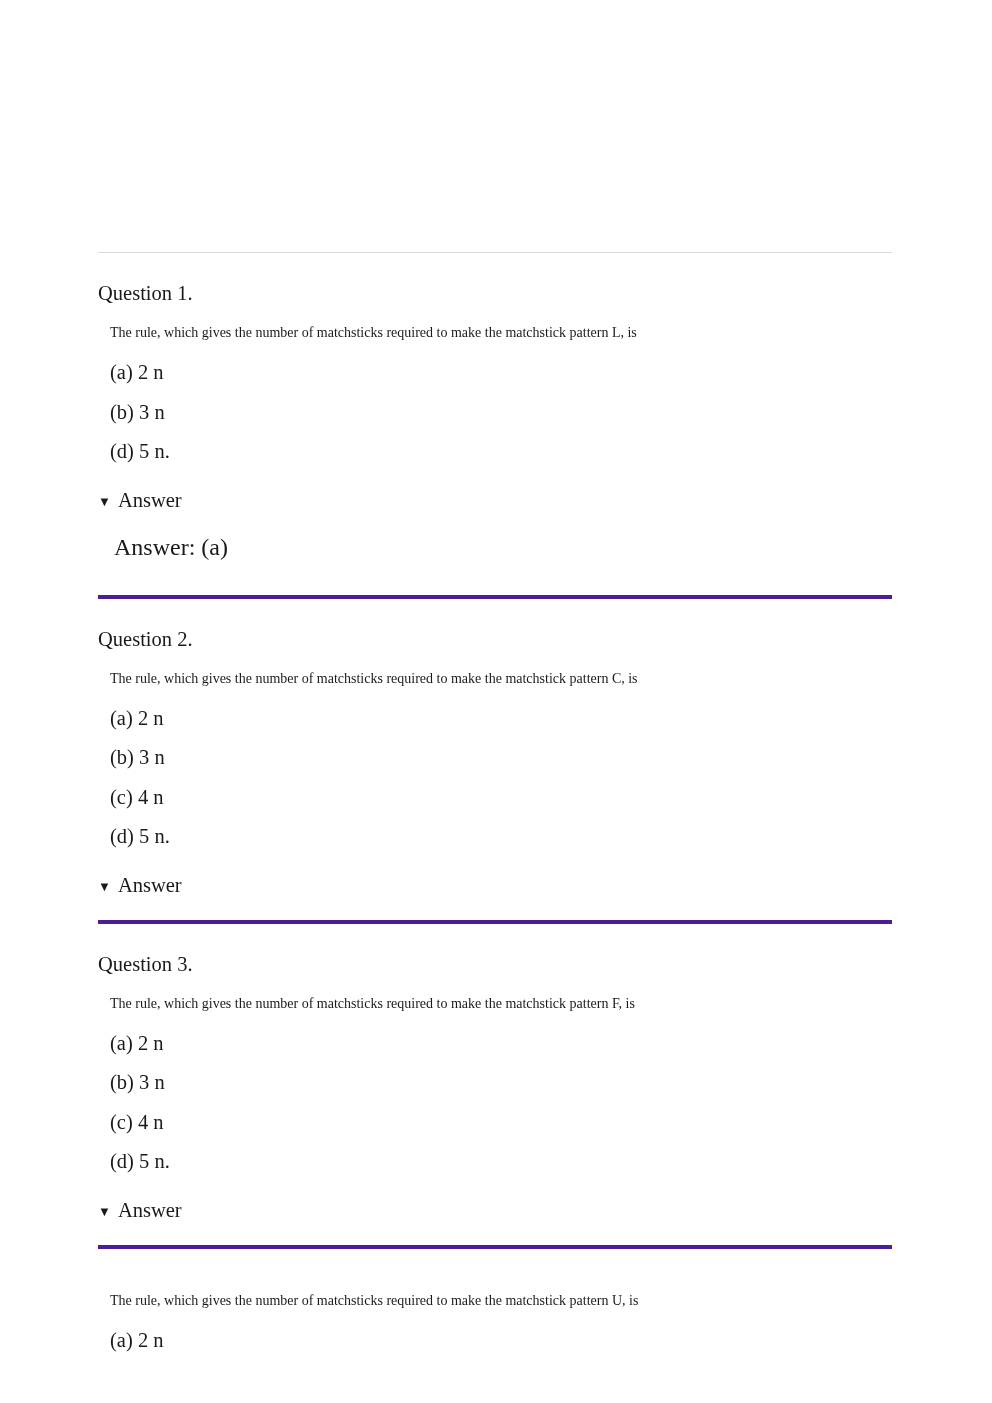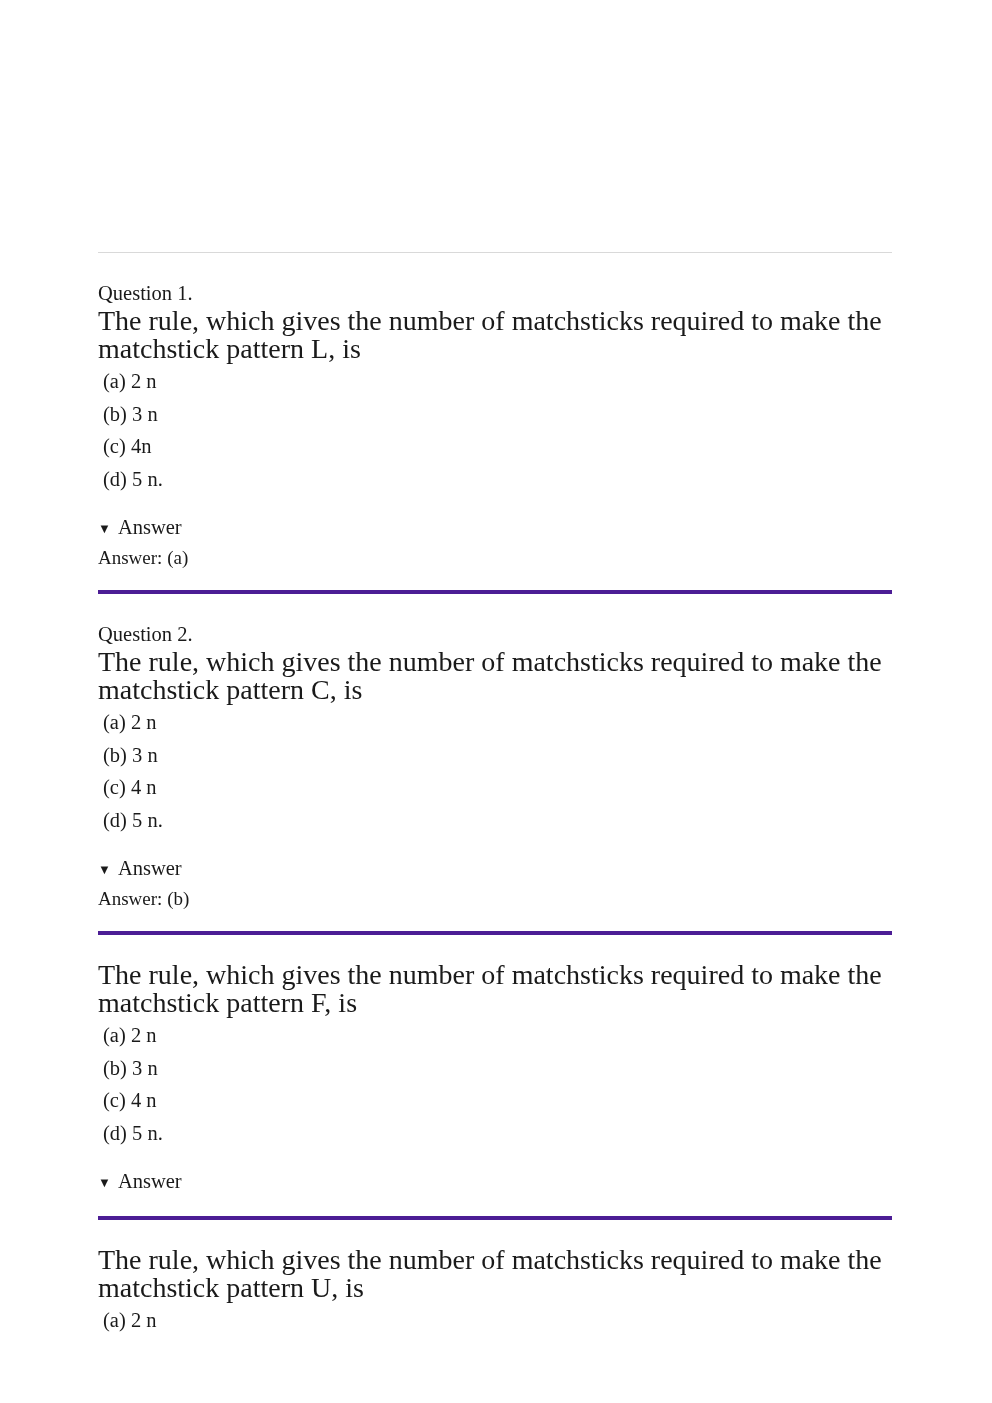--- a/index.html
+++ b/index.html
@@ -31,88 +31,87 @@
   }
   .qblock:first-child {
     border-top: 1px solid #d9d9d9;
   }
   .q-number {
     font-size: 20.5px;
     line-height: 28px;
     margin: 0 0 0 0;
   }
   .q-text {
-    font-size: 28px;
+    font-size: 14px;
     line-height: 28px;
-    margin: 0;
+    margin: 12px;
     max-width: 800px;
   }
   .option {
     font-size: 20.5px;
     line-height: 27.5px;
-    margin: 5px;
+    margin: 12px;
   }
   .answer-toggle {
     font-size: 20.5px;
     line-height: 28px;
     margin-top: 20px;
     margin-bottom: 0;
     display: flex;
     align-items: baseline;
     gap: 7px;
     cursor: pointer;
     user-select: none;
   }
   .tri {
     font-size: 13px;
     line-height: 28px;
     color: #1a1a1a;
     display: inline-block;
     transform: translateY(-1px);
   }
   .answer-text {
-    font-size: 19px;
+    font-size: 24px;
     line-height: 28px;
-    margin: 0;
+    margin: 16px;
   }
 </style>
 </head>
 <body>
 
 <div class="page">
 
   <div class="qblock">
     <p class="q-number">Question 1.</p>
     <p class="q-text">The rule, which gives the number of matchsticks required to make the matchstick pattern L, is</p>
     <p class="option">(a) 2 n</p>
     <p class="option">(b) 3 n</p>
-    <p class="option">(c) 4n</p>
     <p class="option">(d) 5 n.</p>
     <div class="answer-toggle">
       <span class="tri">▼</span>
       <span>Answer</span>
     </div>
     <p class="answer-text">Answer: (a)</p>
   </div>
 
   <div class="qblock">
     <p class="q-number">Question 2.</p>
     <p class="q-text">The rule, which gives the number of matchsticks required to make the matchstick pattern C, is</p>
     <p class="option">(a) 2 n</p>
     <p class="option">(b) 3 n</p>
     <p class="option">(c) 4 n</p>
     <p class="option">(d) 5 n.</p>
     <div class="answer-toggle">
       <span class="tri">▼</span>
       <span>Answer</span>
     </div>
-    <p class="answer-text">Answer: (b)</p>
   </div>
 
   <div class="qblock">
+    <p class="q-number">Question 3.</p>
     <p class="q-text">The rule, which gives the number of matchsticks required to make the matchstick pattern F, is</p>
     <p class="option">(a) 2 n</p>
     <p class="option">(b) 3 n</p>
     <p class="option">(c) 4 n</p>
     <p class="option">(d) 5 n.</p>
     <div class="answer-toggle">
       <span class="tri">▼</span>
       <span>Answer</span>
     </div>
   </div>

